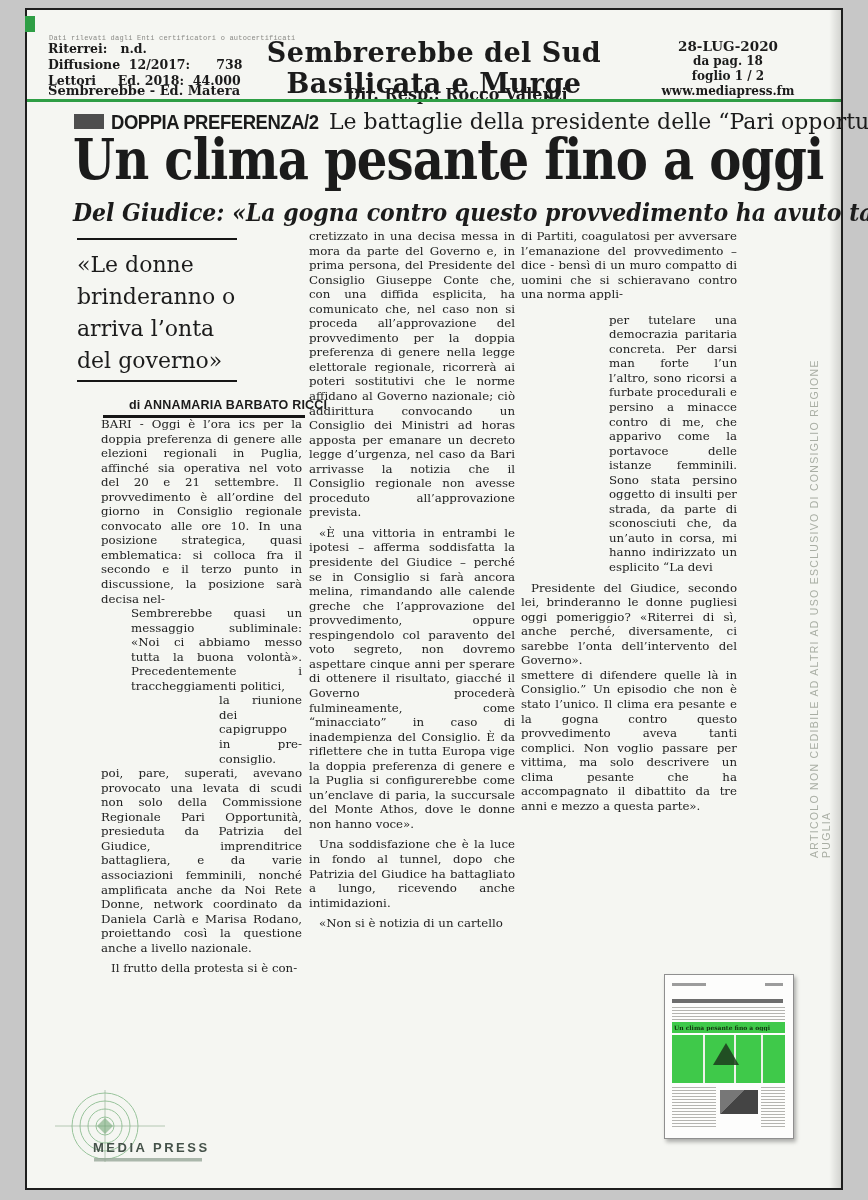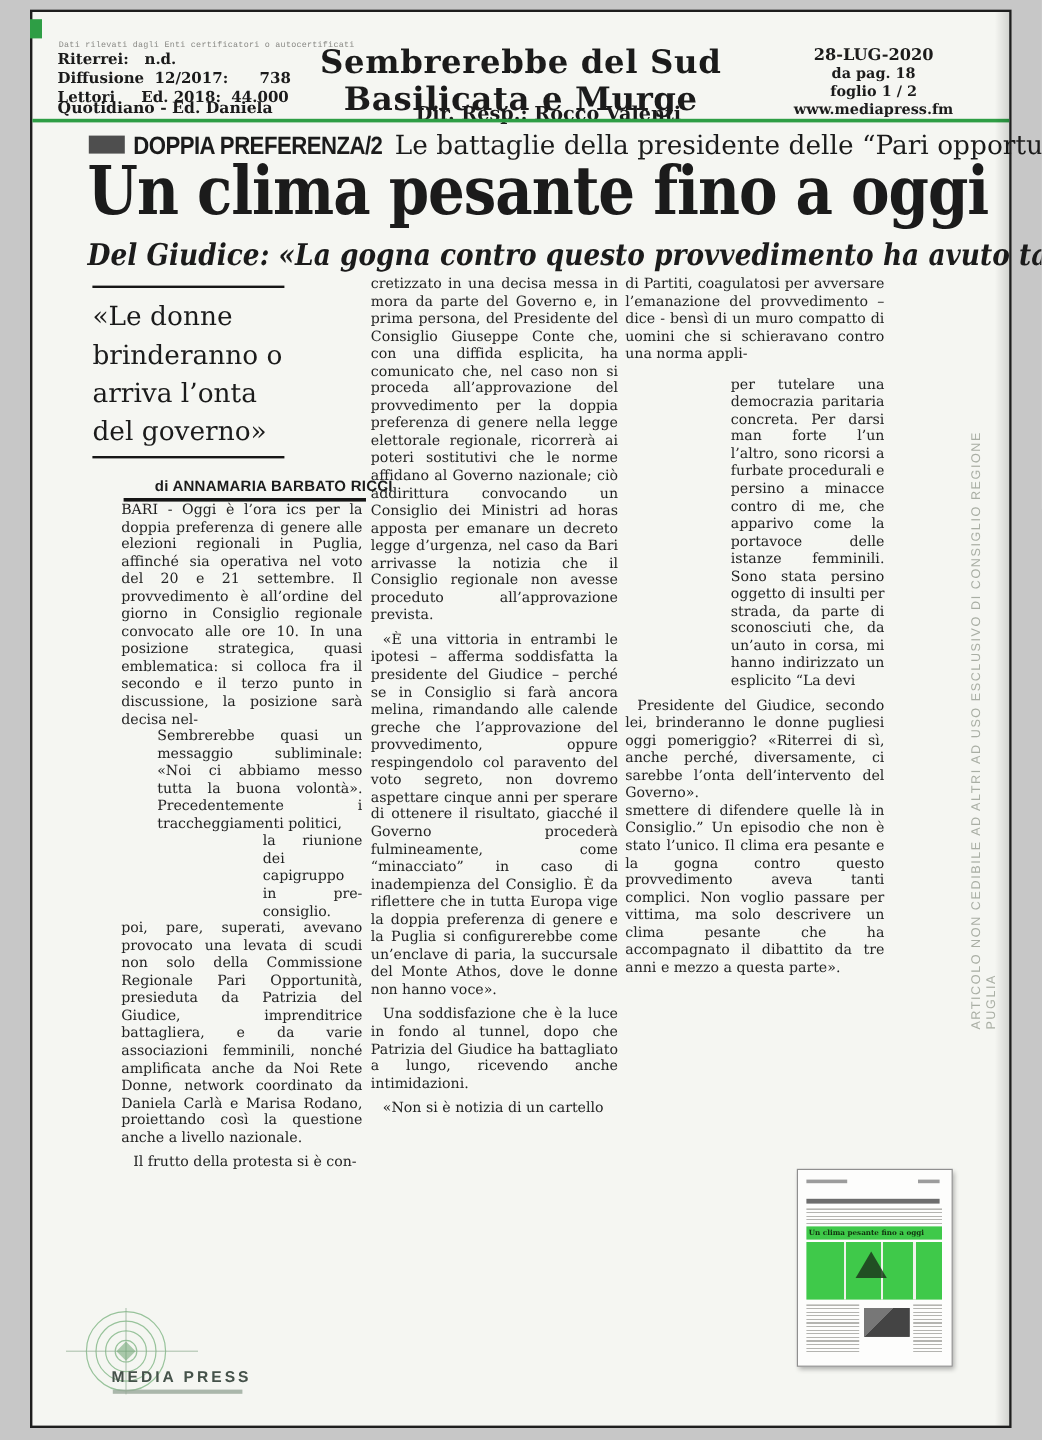--- a/index.html
+++ b/index.html
@@ -96,21 +96,21 @@
 <body>
 
 <div class="stage">
   <div class="paper">
     <div class="green-tick"></div>
 
     <div class="fineprint">Dati rilevati dagli Enti certificatori o autocertificati</div>
     <div class="stats"><span>Riterrei:   n.d.</span>
 <span>Diffusione  12/2017:      738</span>
 <span>Lettori     Ed. 2018:  44.000</span></div>
-    <div class="edition">Quotidiano - Ed. Daniela</div>
+    <div class="edition">Sembrerebbe - Ed. Matera</div>
     <div class="masthead-title">Sembrerebbe del Sud Basilicata e Murge</div>
     <div class="director">Dir. Resp.:  Rocco Valenti</div>
     <div class="right-block">
       <div class="date">28-LUG-2020</div>
       <div>da pag. 18</div>
       <div>foglio 1 / 2</div>
       <div>www.mediapress.fm</div>
     </div>
     <div class="green-rule"></div>
 

